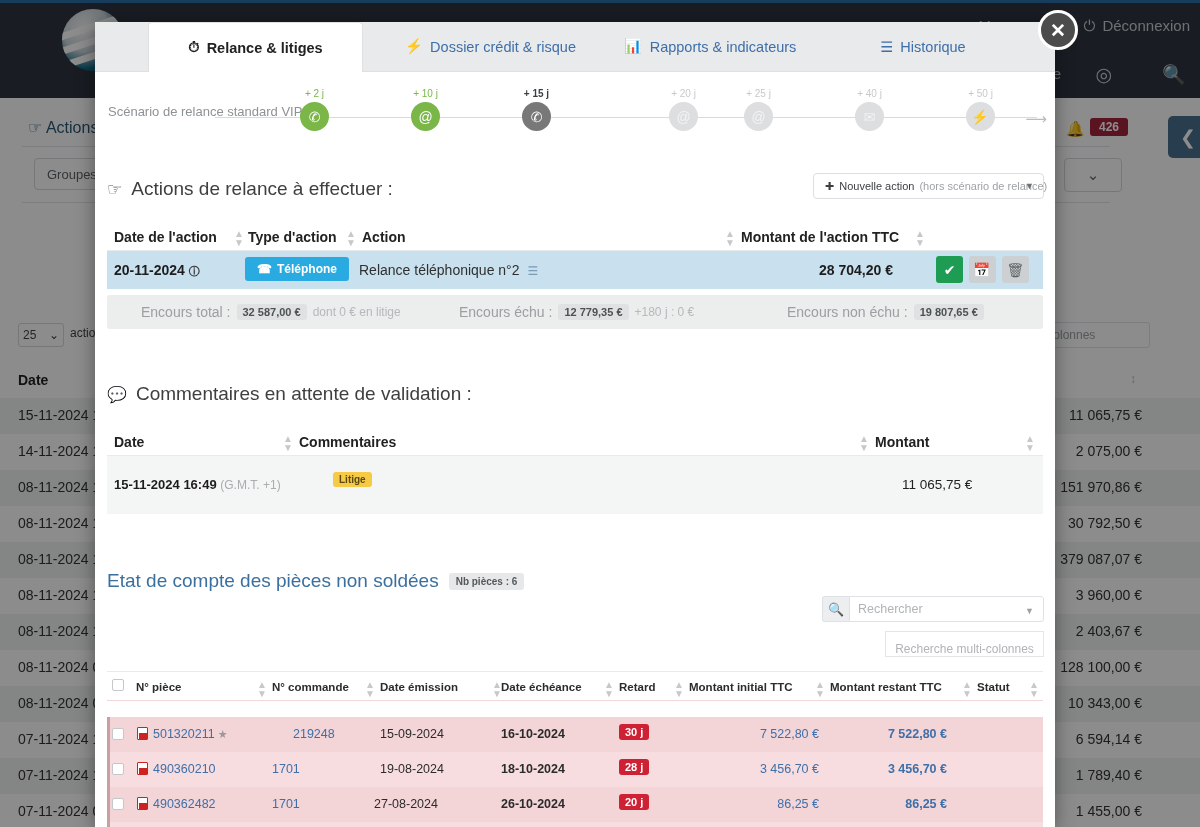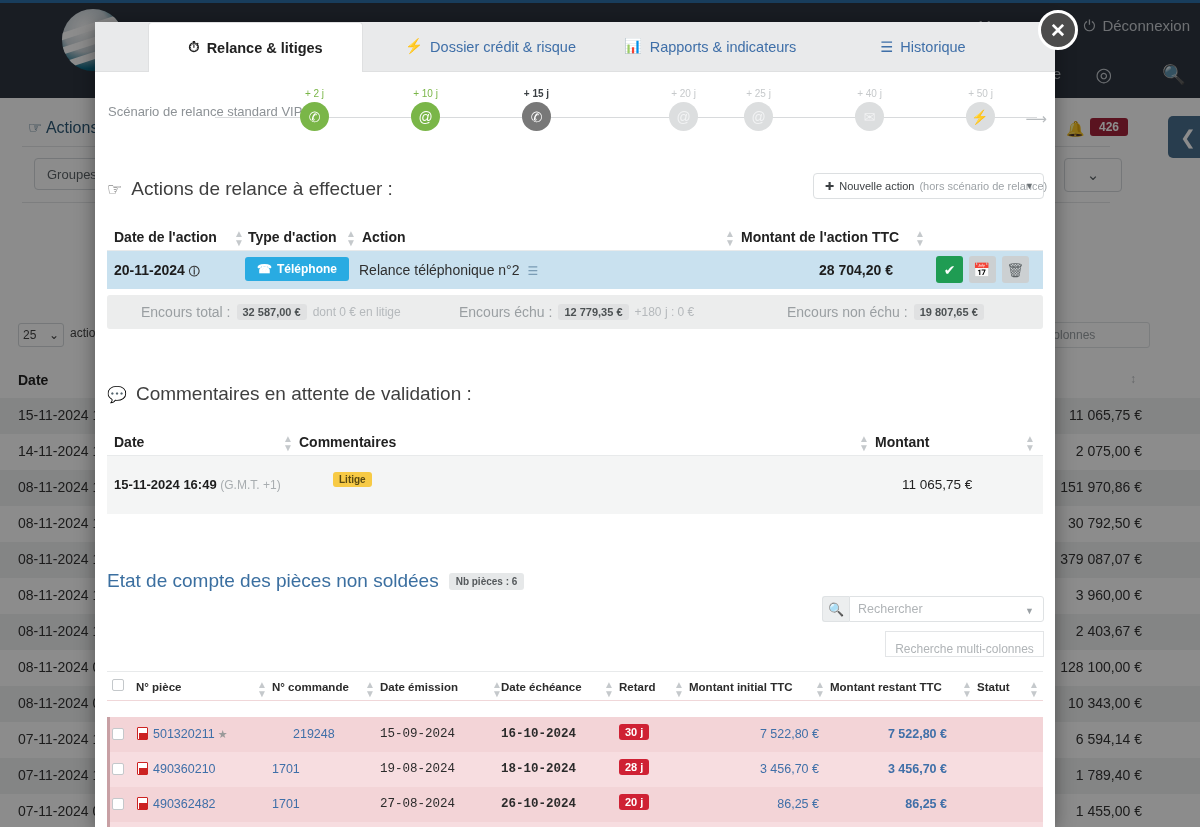--- a/index.html
+++ b/index.html
@@ -287,21 +287,21 @@
   }
   .pdf-ico {
     position: absolute; left: 30px; top: 10px; width: 11px; height: 13px;
     background: #ffffff; border: 1px solid #cc2222; border-radius: 1px;
   }
   .pdf-ico::after {
     content: ""; position: absolute; left: 1px; top: 5px; width: 9px; height: 6px; background: #cc2222;
   }
   .pcell { position: absolute; top: 10px; font-size: 12.5px; white-space: nowrap; }
   .link { color: #3f6fa8; }
-  .dark { color: #2b2b2b; font-family: Liberation Mono, monospace; }
+  .dark { color: #2b2b2b; }
   .bold { font-weight: bold; }
   .star { color: #9a9a9a; font-size: 11px; }
   .retard {
     position: absolute; top: 7px; background: #cf2134; color: #fff;
     font-size: 11px; font-weight: bold; border-radius: 3px; padding: 2px 6px;
   }
 </style>
 </head>
 <body>
 
@@ -603,21 +603,21 @@
           <div class="pcell link" style="left: 600px; width: 112px; text-align: right;">3 456,70 €</div>
           <div class="pcell link bold" style="left: 728px; width: 112px; text-align: right;">3 456,70 €</div>
           <div class="pcell dark" style="left: 870px;"></div>
         </div>
         <div class="prow a" style="top: 659px;">
           <div class="accent"></div>
           <div class="chk"></div>
           <div class="pdf-ico"></div>
           <div class="pcell link" style="left: 46px;">490362482</div>
           <div class="pcell link" style="left: 165px;">1701</div>
-          <div class="pcell dark" style="left: 273px;">27-08-2024</div>
+          <div class="pcell dark" style="left: 267px;">27-08-2024</div>
           <div class="pcell dark bold" style="left: 394px;">26-10-2024</div>
           <div class="retard" style="left: 512px;">20 j</div>
           <div class="pcell link" style="left: 600px; width: 112px; text-align: right;">86,25 €</div>
           <div class="pcell link bold" style="left: 728px; width: 112px; text-align: right;">86,25 €</div>
           <div class="pcell dark" style="left: 870px;"></div>
         </div>
         <div class="prow b" style="top: 694px;">
           <div class="accent"></div>
           <div class="pcell dark" style="left: 870px;"></div>
         </div>

